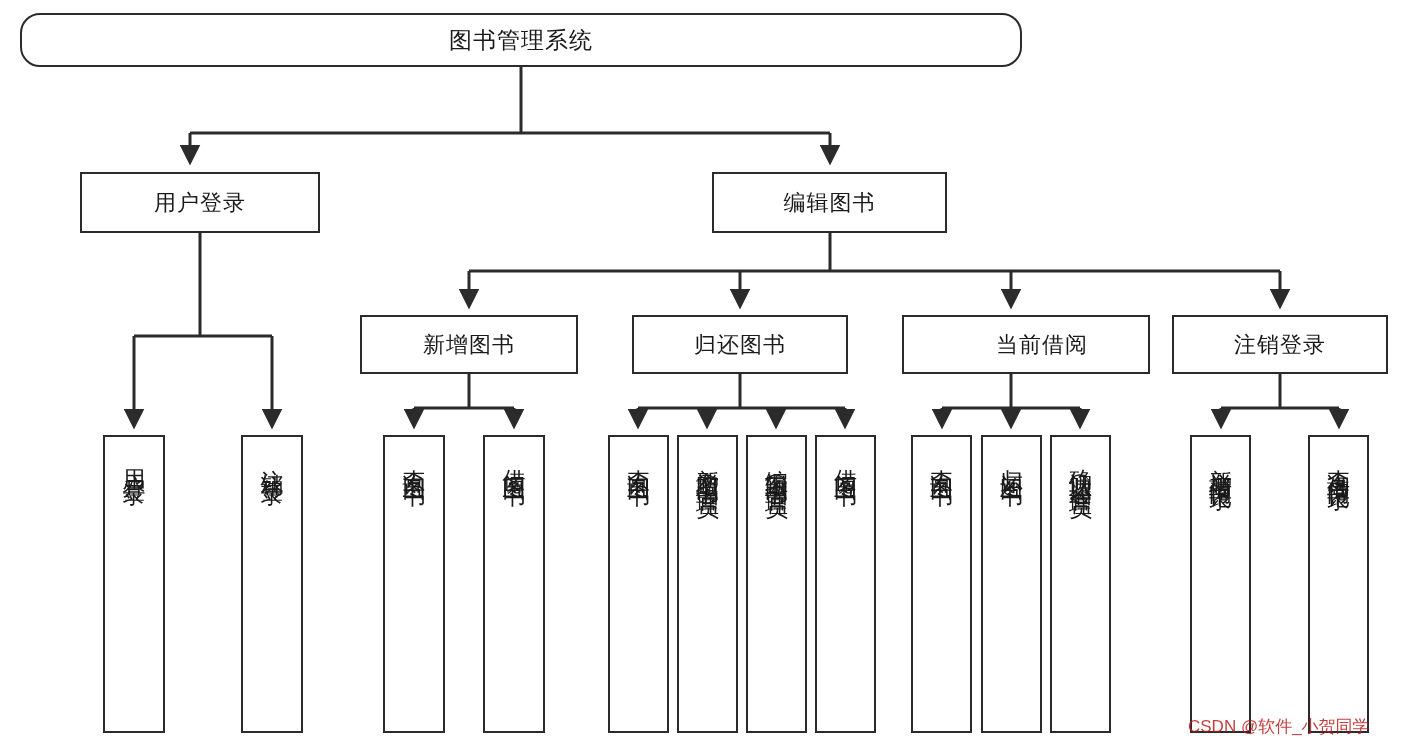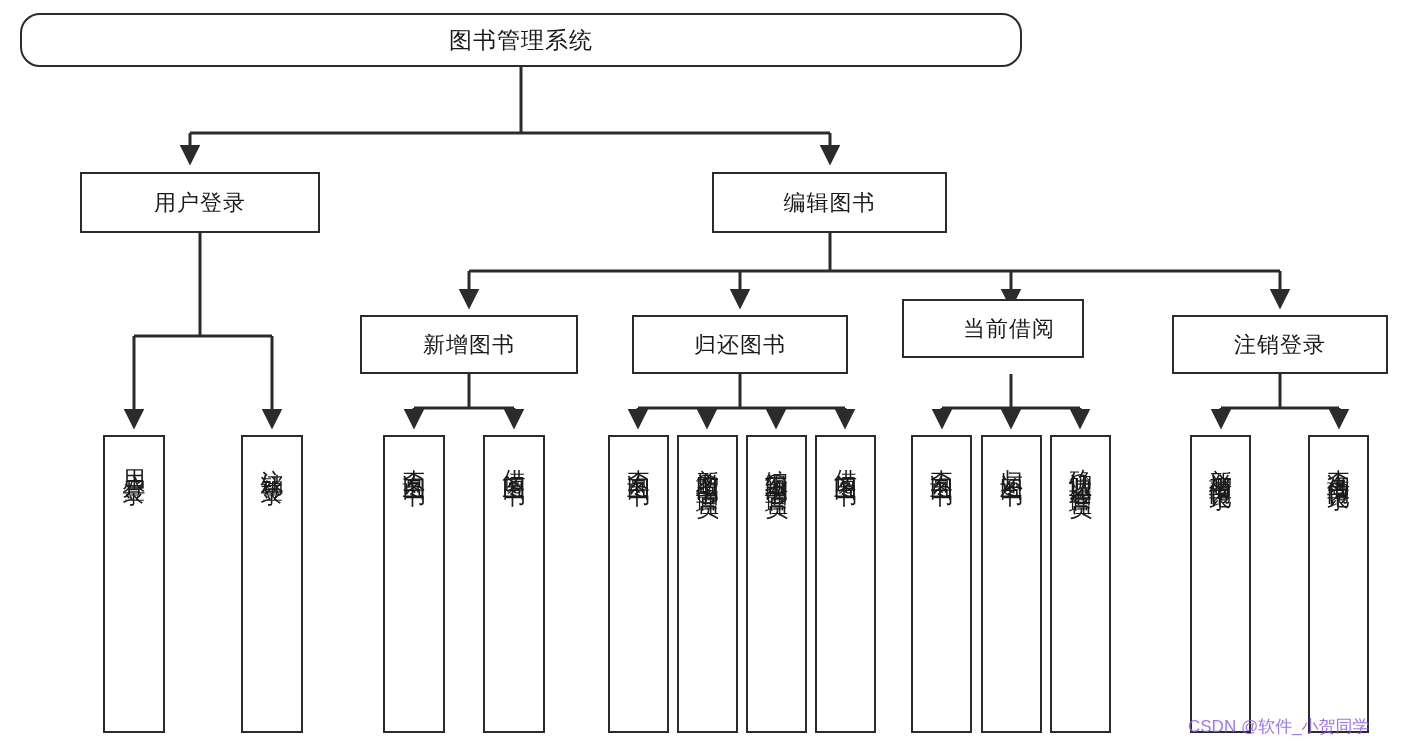--- a/index.html
+++ b/index.html
@@ -62,21 +62,21 @@
     margin: 0 auto;
   }
   .node.vert.tall .label {
     letter-spacing: 4px;
   }
   .watermark {
     position: absolute;
     left: 1188px;
     top: 715px;
     font-size: 17px;
-    color: #8b5cf6;
+    color: #b91c1c;
     opacity: 0.85;
     white-space: nowrap;
     font-family: "Liberation Sans", "DejaVu Sans", sans-serif;
   }
 </style>
 </head>
 <body>
 
 <div id="canvas">
 
@@ -143,21 +143,21 @@
   </div>
 
   <div class="node horiz" style="left:360px; top:315px; width:218px; height:59px;">
     <span class="label">新增图书</span>
   </div>
 
   <div class="node horiz" style="left:632px; top:315px; width:216px; height:59px;">
     <span class="label">归还图书</span>
   </div>
 
-  <div class="node horiz" style="left:902px; top:299px; width:182px; height:59px;padding-left:32px;">
+  <div class="node horiz" style="left:902px; top:315px; width:248px; height:59px;padding-left:32px;">
     <span class="label">当前借阅</span>
   </div>
 
   <div class="node horiz" style="left:1172px; top:315px; width:216px; height:59px;">
     <span class="label">注销登录</span>
   </div>
 
   <div class="node vert" style="left:103px; top:435px; width:62px; height:298px;">
     <span class="label">用户登录</span>
   </div>

